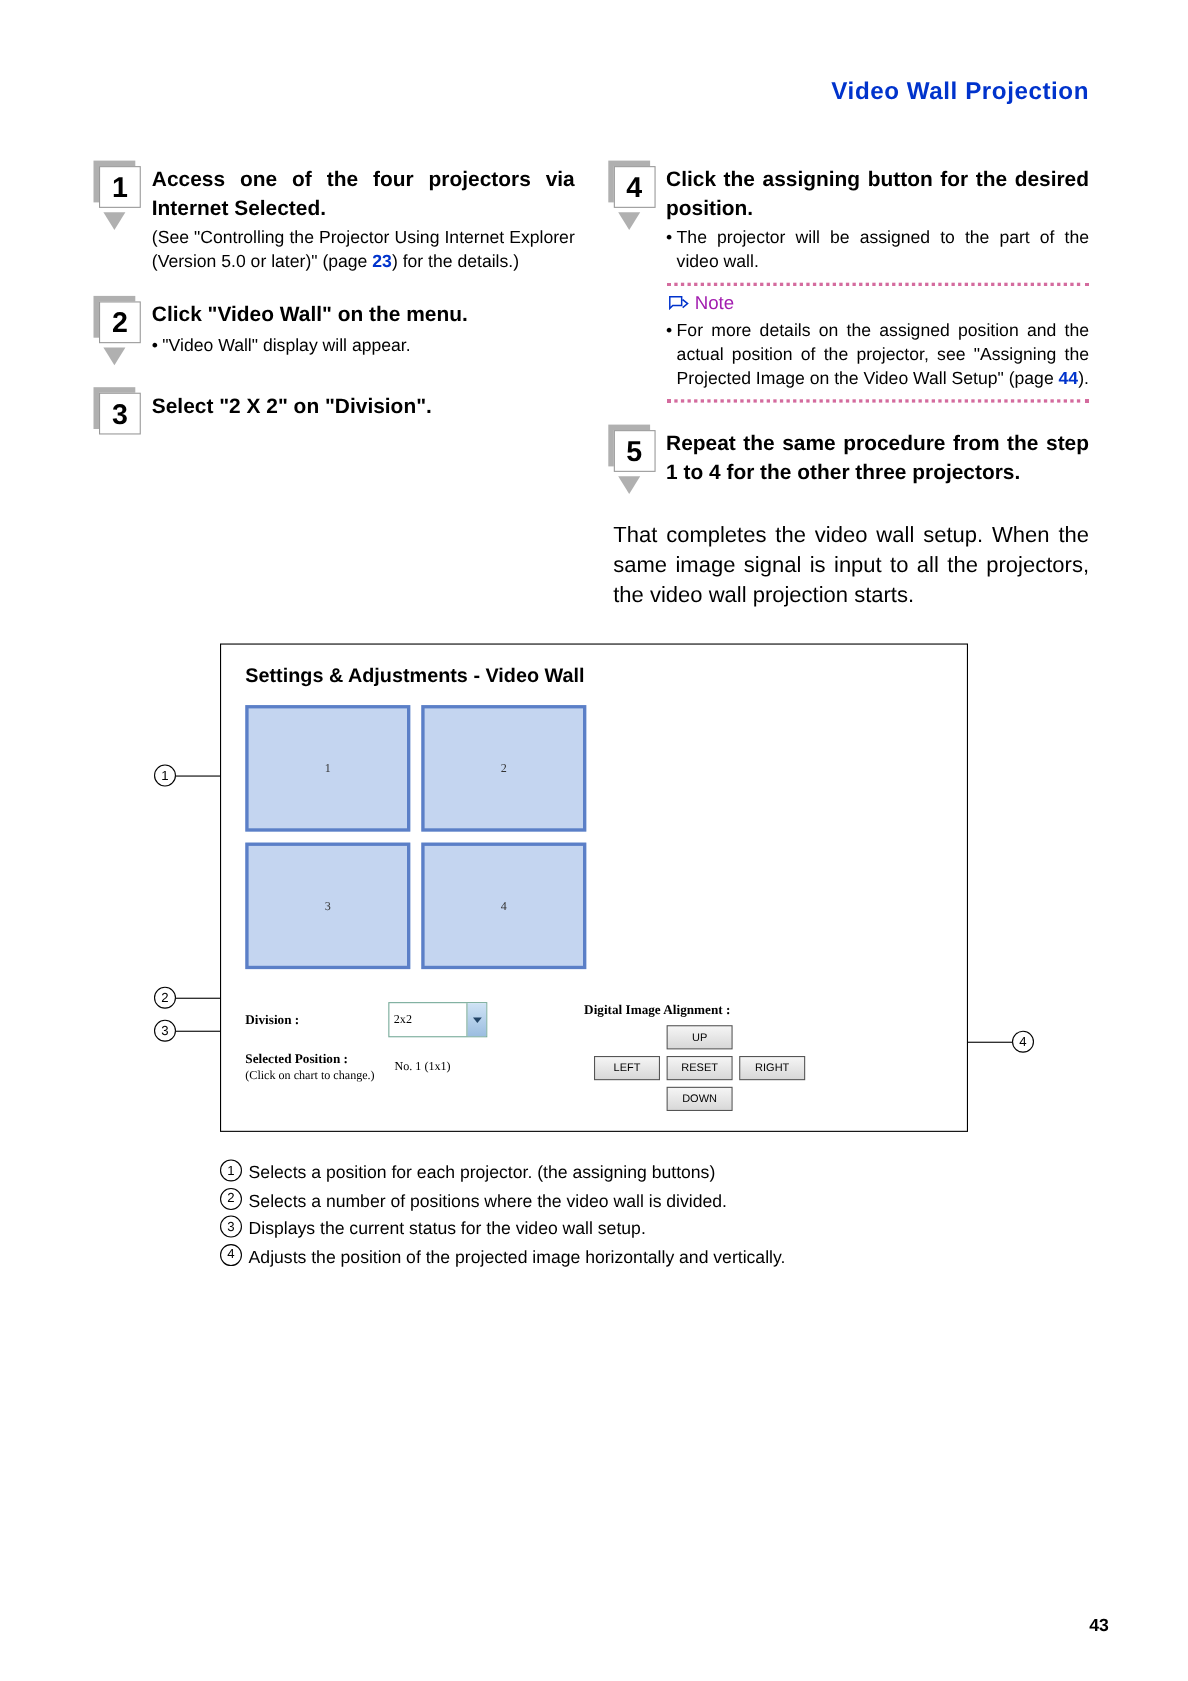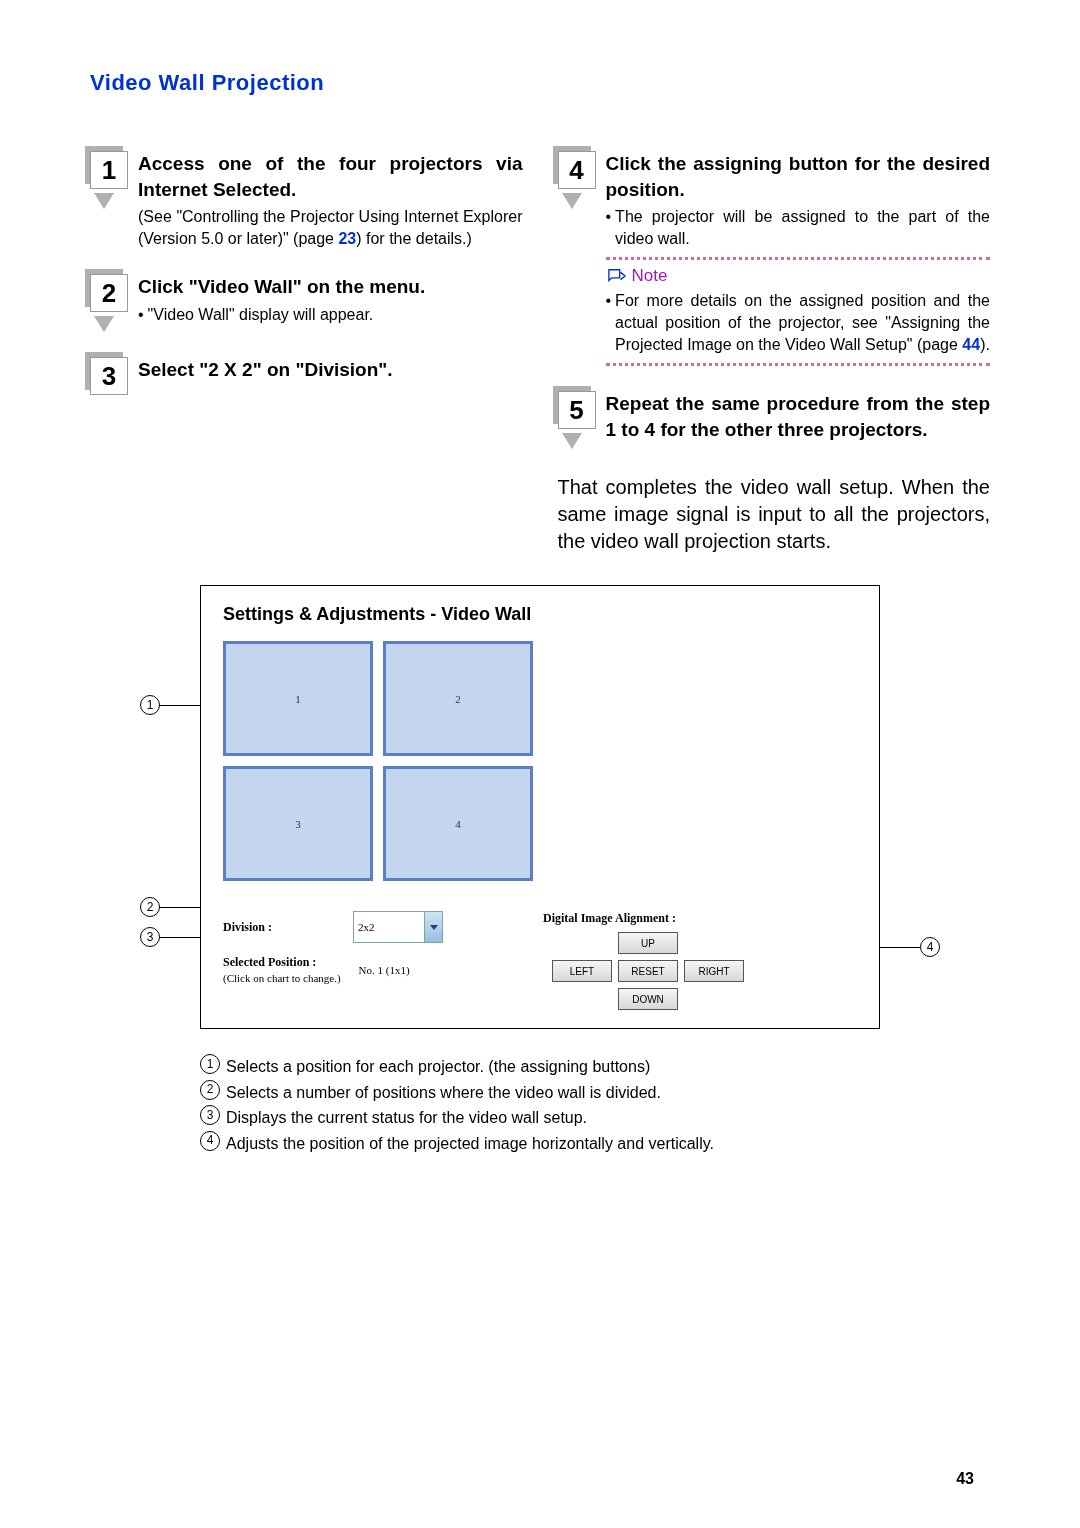--- a/index.html
+++ b/index.html
@@ -6,20 +6,21 @@
   body {
     width: 1080px;
     height: 1528px;
     background: #fff;
     font-family: Arial, Helvetica, sans-serif;
     color: #000;
     position: relative;
     padding: 70px 90px 40px 90px;
   }
   .header-title {
+    text-align: right;
     color: #0033cc;
     font-weight: bold;
     font-size: 22px;
     margin-bottom: 55px;
     letter-spacing: 0.5px;
   }
   .columns {
     display: flex;
     gap: 35px;
   }
@@ -136,21 +137,21 @@
     display: flex;
     align-items: center;
     justify-content: center;
     font-size: 11px;
     font-family: "Times New Roman", serif;
     color: #333;
     cursor: pointer;
   }
   .bottom-controls {
     display: flex;
-    gap: 20px;
+    gap: 8px;
     font-family: "Times New Roman", serif;
     font-size: 12px;
   }
   .left-info { width: 300px; }
   .row-control { display: flex; align-items: center; margin-bottom: 12px; }
   .row-label { width: 130px; font-weight: bold; }
   .select-box {
     border: 1px solid #7a9; background: #fff; display:flex; align-items:center;
     height: 32px; width: 90px; font-size: 11px; padding-left: 4px; position: relative;
   }
@@ -198,21 +199,21 @@
   }
   .legend {
     margin-top: 25px;
     font-size: 16px;
     line-height: 1.6;
   }
   .legend-row { display: flex; align-items: flex-start; gap: 6px; }
   .page-num {
     position: absolute;
     bottom: 40px;
-    right: 106px;
+    right: 72px;
     font-size: 16px;
     font-weight: bold;
   }
 </style>
 </head>
 <body>
 
 <div class="header-title">Video Wall Projection</div>
 
 <div class="columns">

